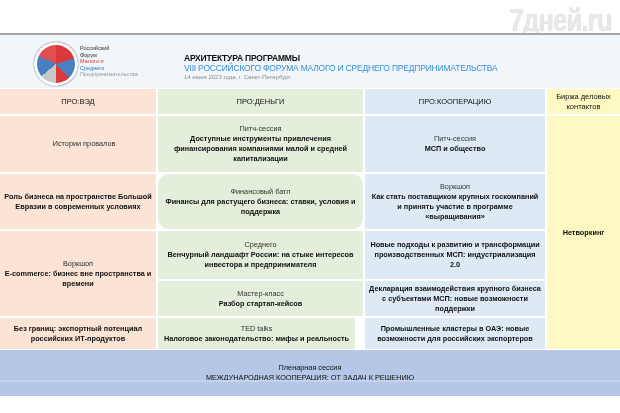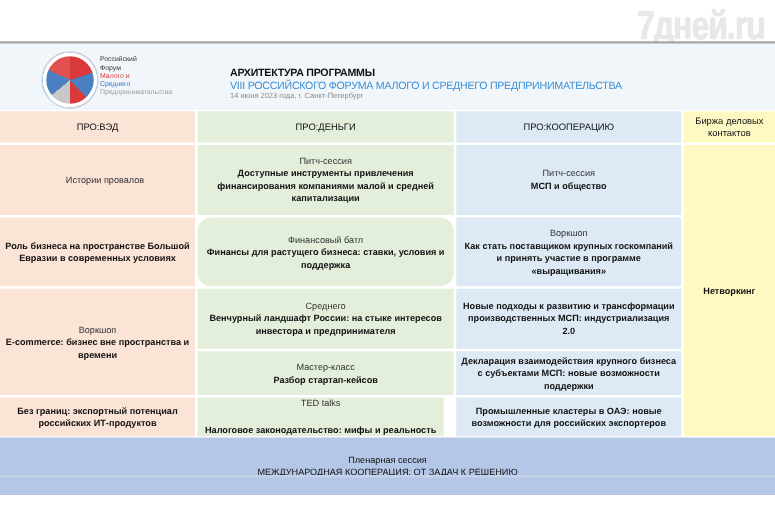--- a/index.html
+++ b/index.html
@@ -85,21 +85,21 @@
   <span class="ttl">Финансы для растущего бизнеса: ставки, условия и поддержка</span>
 </div>
 <div class="cell c-green" style="left:158px;top:231px;width:205px;height:48px;">
   <span class="type">Среднего</span>
   <span class="ttl">Венчурный ландшафт России: на стыке интересов инвестора и предпринимателя</span>
 </div>
 <div class="cell c-green" style="left:158px;top:281px;width:205px;height:35px;">
   <span class="type">Мастер-класс</span>
   <span class="ttl">Разбор стартап-кейсов</span>
 </div>
-<div class="cell c-green" style="left:158px;top:318px;width:197px;height:31px;justify-content:space-between;">
+<div class="cell c-green" style="left:158px;top:318px;width:197px;height:31px;">
   <span class="type">TED talks</span>
   <span class="ttl">Налоговое законодательство: мифы и реальность</span>
 </div>
 
 <div class="cell c-blue" style="left:365px;top:116px;width:180px;height:56px;">
   <span class="type">Питч-сессия</span>
   <span class="ttl">МСП и общество</span>
 </div>
 <div class="cell c-blue" style="left:365px;top:174px;width:180px;height:55px;">
   <span class="type">Воркшоп</span>

